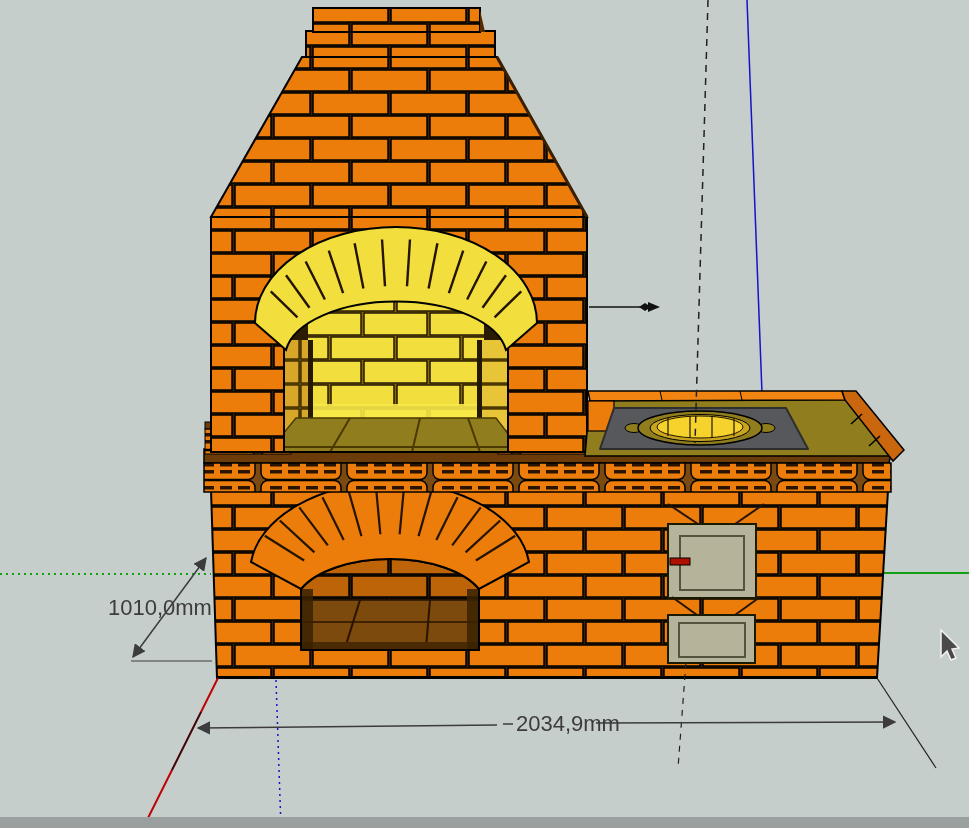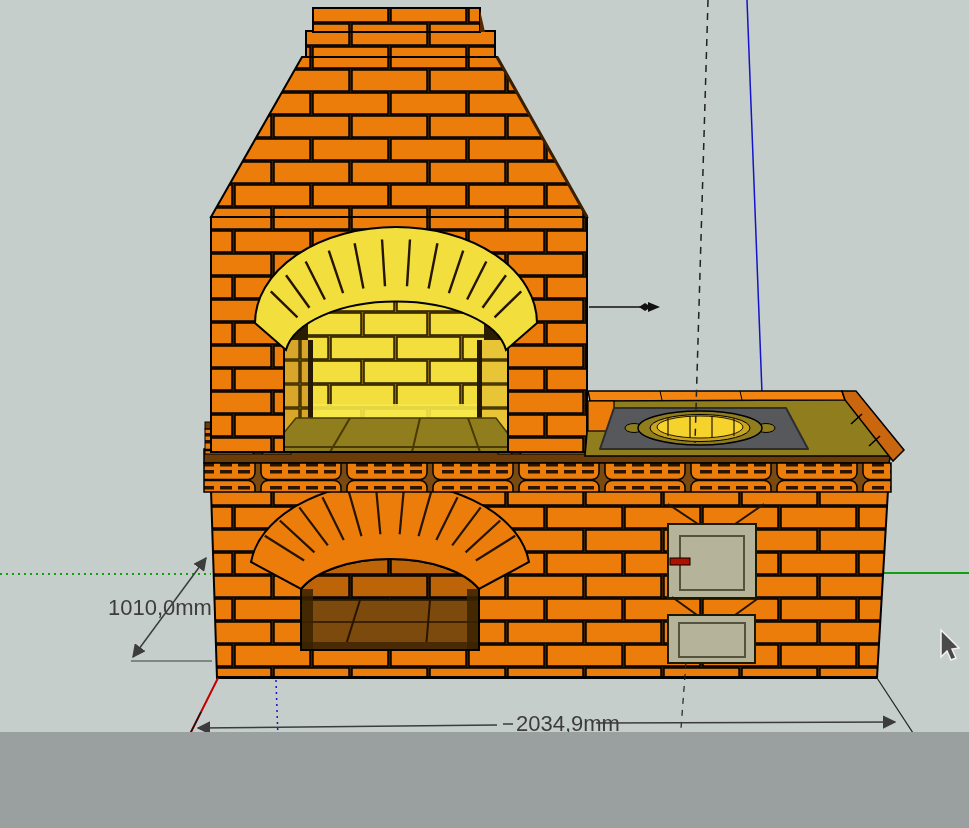--- a/index.html
+++ b/index.html
@@ -1,18 +1,18 @@
 <!DOCTYPE html>
 <html><head>
 <meta charset="utf-8">
 <style>
   html,body{margin:0;padding:0;background:#9aa0a0;}
   .viewport{
     position:relative;
-    width:969px;height:732px;
+    width:969px;height:817px;
     overflow:hidden;
     font-family:"Liberation Sans", sans-serif;
   }
   .viewport svg{position:absolute;left:0;top:0;}
   text.dim{
     font-family:"Liberation Sans", sans-serif;
     font-size:22px;
     fill:#3C3C3C;
   }
 </style>

